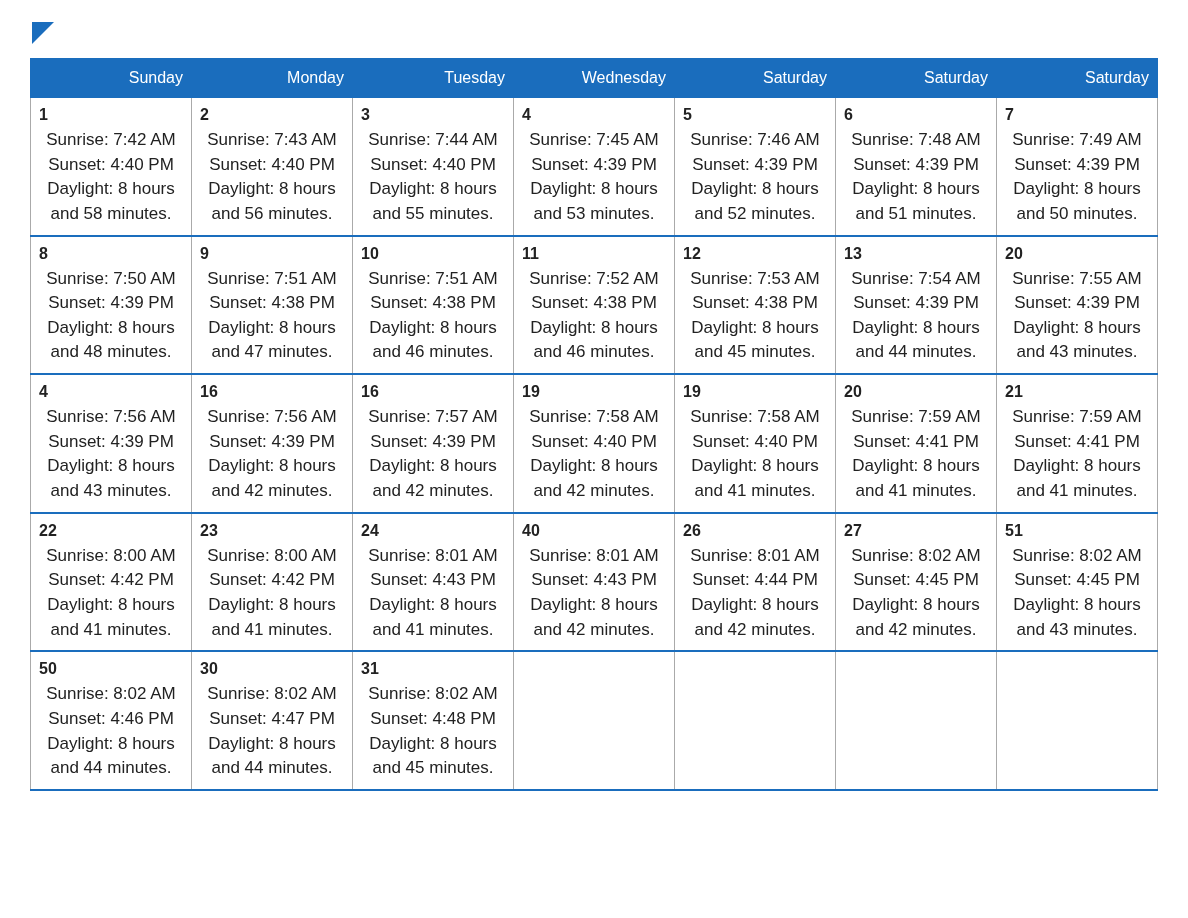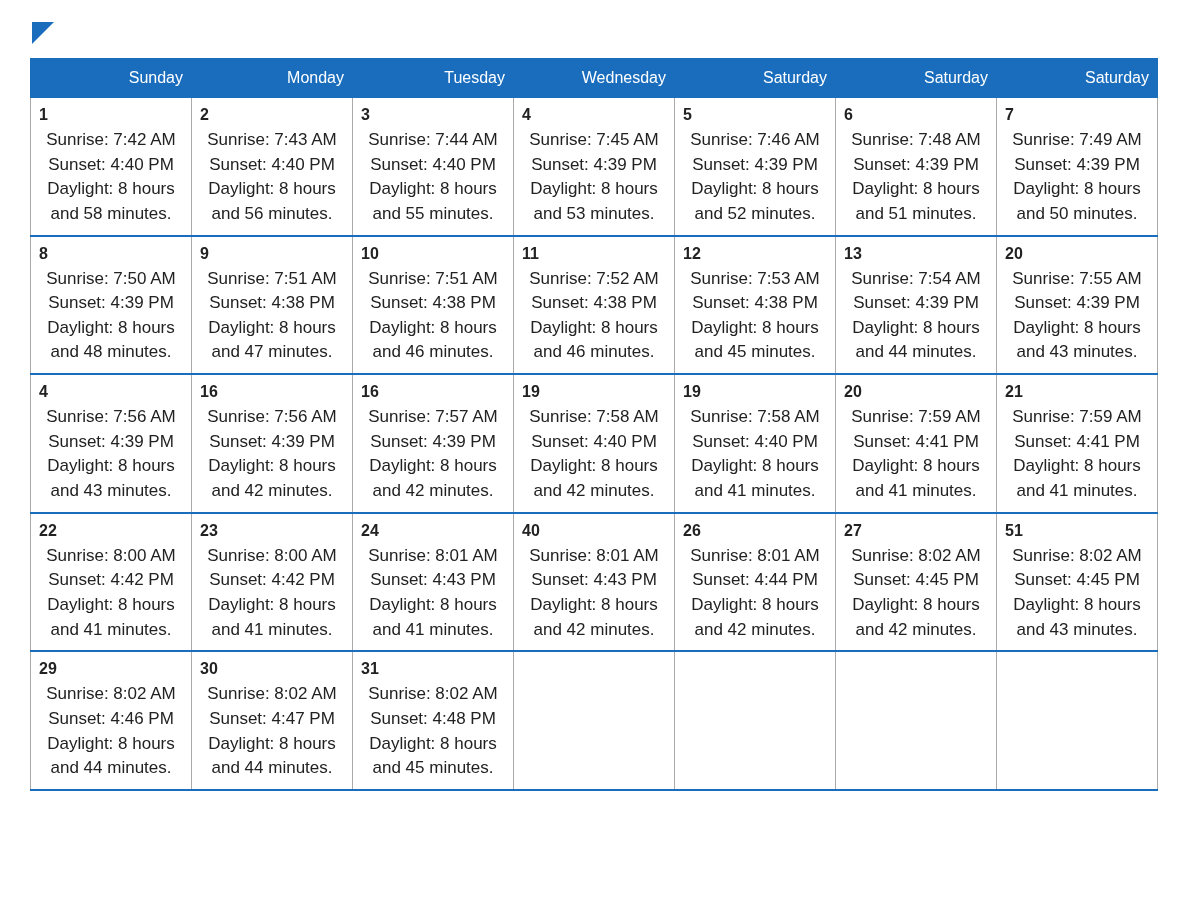--- a/index.html
+++ b/index.html
@@ -227,21 +227,21 @@
           <span class="day-num">27</span>
           <div class="day-info">Sunrise: 8:02 AM<br>Sunset: 4:45 PM<br>Daylight: 8 hours<br>and 42 minutes.</div>
         </td>
         <td>
           <span class="day-num">51</span>
           <div class="day-info">Sunrise: 8:02 AM<br>Sunset: 4:45 PM<br>Daylight: 8 hours<br>and 43 minutes.</div>
         </td>
       </tr>
       <tr>
         <td>
-          <span class="day-num">29</span>
+          <span class="day-num">50</span>
           <div class="day-info">Sunrise: 8:02 AM<br>Sunset: 4:46 PM<br>Daylight: 8 hours<br>and 44 minutes.</div>
         </td>
         <td>
           <span class="day-num">30</span>
           <div class="day-info">Sunrise: 8:02 AM<br>Sunset: 4:47 PM<br>Daylight: 8 hours<br>and 44 minutes.</div>
         </td>
         <td>
           <span class="day-num">31</span>
           <div class="day-info">Sunrise: 8:02 AM<br>Sunset: 4:48 PM<br>Daylight: 8 hours<br>and 45 minutes.</div>
         </td>

